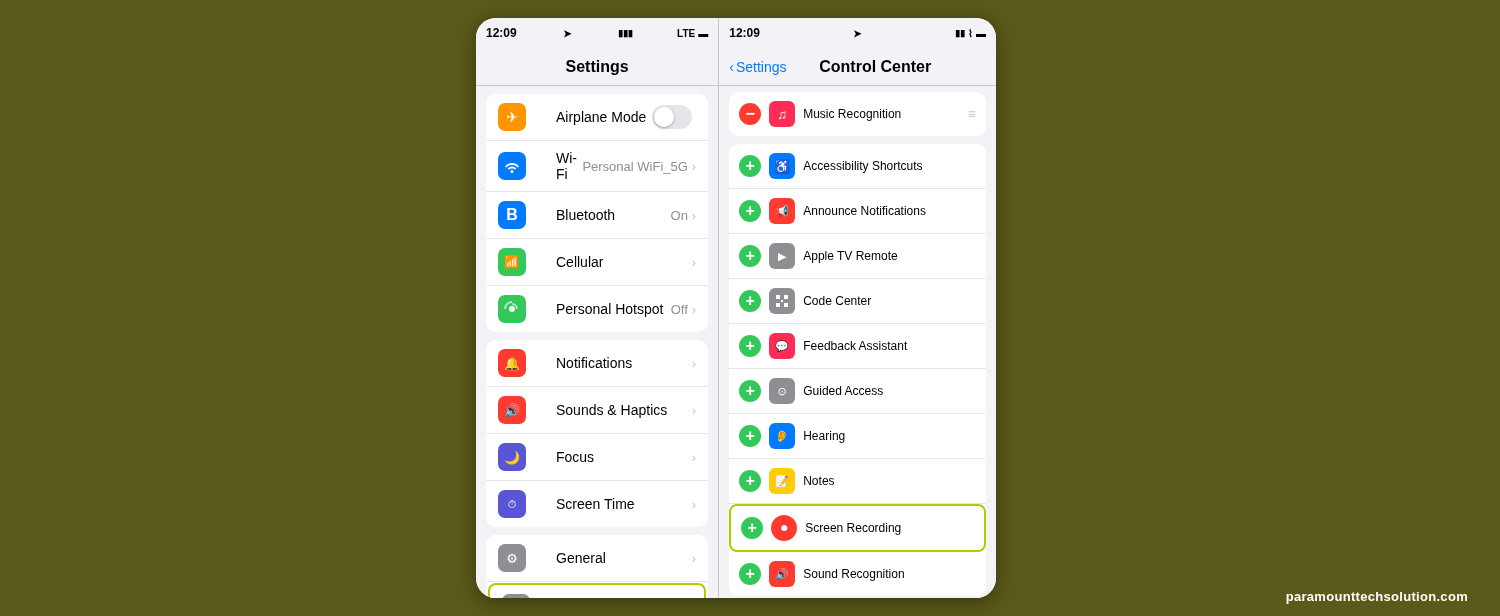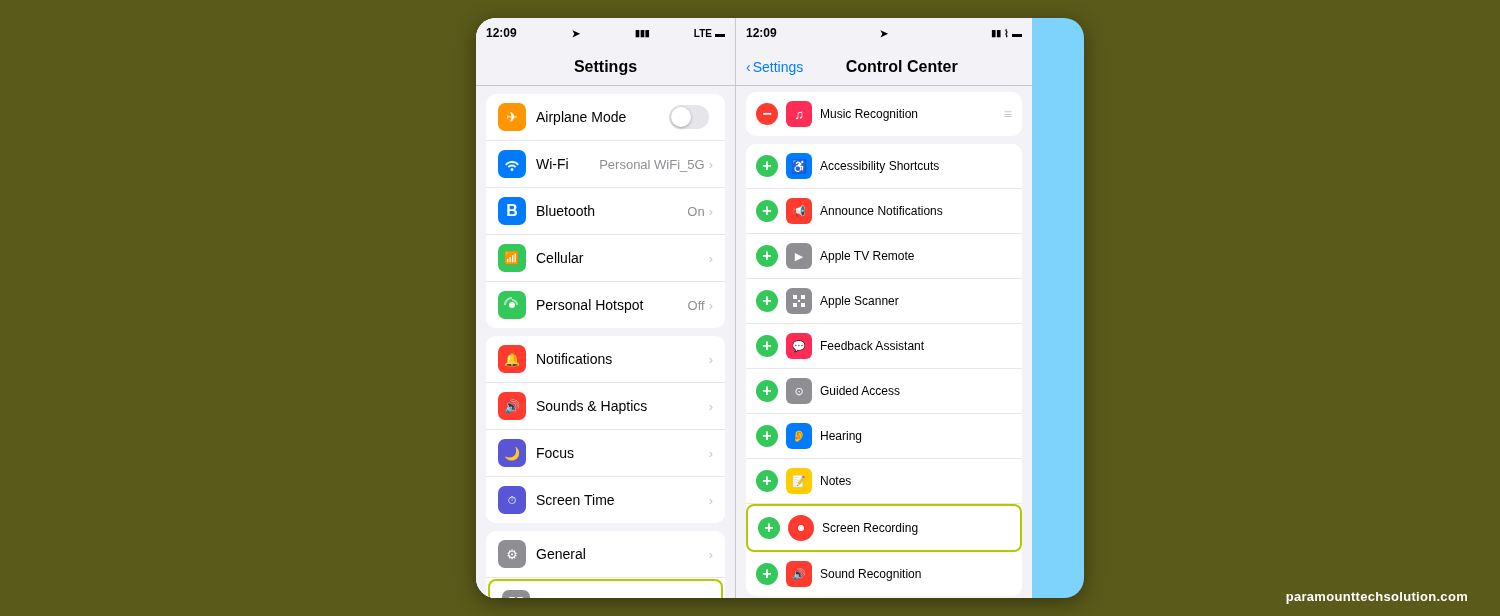--- a/index.html
+++ b/index.html
@@ -10,23 +10,23 @@
       font-family: -apple-system, BlinkMacSystemFont, 'Segoe UI', sans-serif;
       overflow: hidden;
       position: relative;
     }
 
     .device-container {
       display: flex;
       position: absolute;
       top: 18px;
       left: 476px;
-      width: 608px;
+      width: 520px;
       height: 580px;
-      background: #7dd3fc;
+      background: #a16207;
       border-radius: 20px;
       overflow: hidden;
       box-shadow: 0 4px 20px rgba(0,0,0,0.4);
     }
 
     
     .settings-panel {
       width: 260px;
       height: 100%;
       background: #f2f2f7;
@@ -124,20 +124,21 @@
     .icon-green { background: #34c759; }
     .icon-orange { background: #ff9500; }
     .icon-purple { background: #5856d6; }
     .icon-red { background: #ff3b30; }
     .icon-gray { background: #8e8e93; }
 
     .settings-item-text {
       flex: 1;
       font-size: 14px;
       color: #000;
+      margin-left: 20px;
     }
 
     .settings-item-value {
       font-size: 13px;
       color: #8e8e93;
       margin-right: 4px;
     }
 
     .chevron {
       color: #c7c7cc;
@@ -488,21 +489,21 @@
           <div class="add-btn">+</div>
           <div class="control-icon" style="background:#8e8e93;font-size:11px;">
             <svg width="14" height="14" viewBox="0 0 14 14" fill="white">
               <rect x="1" y="1" width="4" height="4"></rect>
               <rect x="9" y="1" width="4" height="4"></rect>
               <rect x="1" y="9" width="4" height="4"></rect>
               <rect x="6" y="6" width="2" height="2"></rect>
               <rect x="9" y="9" width="4" height="4"></rect>
             </svg>
           </div>
-          <span class="control-item-text">Apple Scanner</span>
+          <span class="control-item-text">Code Center</span>
         </div>
 
         <div class="control-item">
           <div class="add-btn">+</div>
           <div class="control-icon" style="background:#ff2d55;font-size:11px;">💬</div>
           <span class="control-item-text">Feedback Assistant</span>
         </div>
 
         <div class="control-item">
           <div class="add-btn">+</div>

